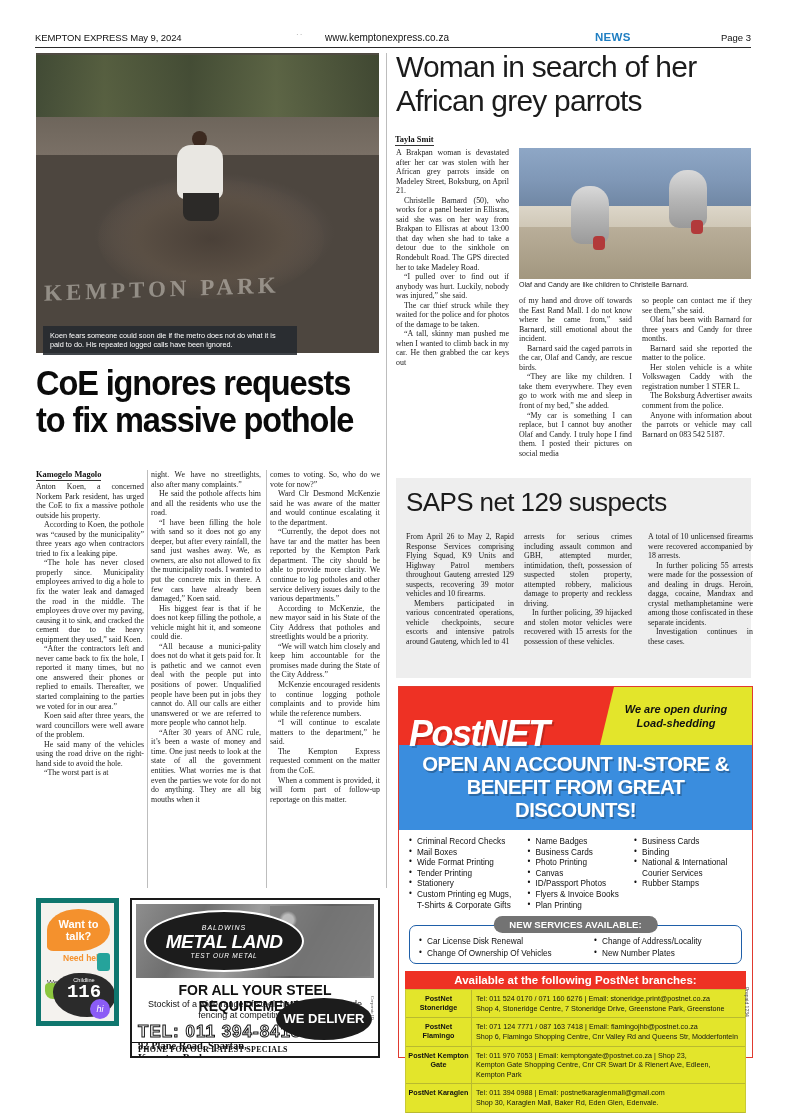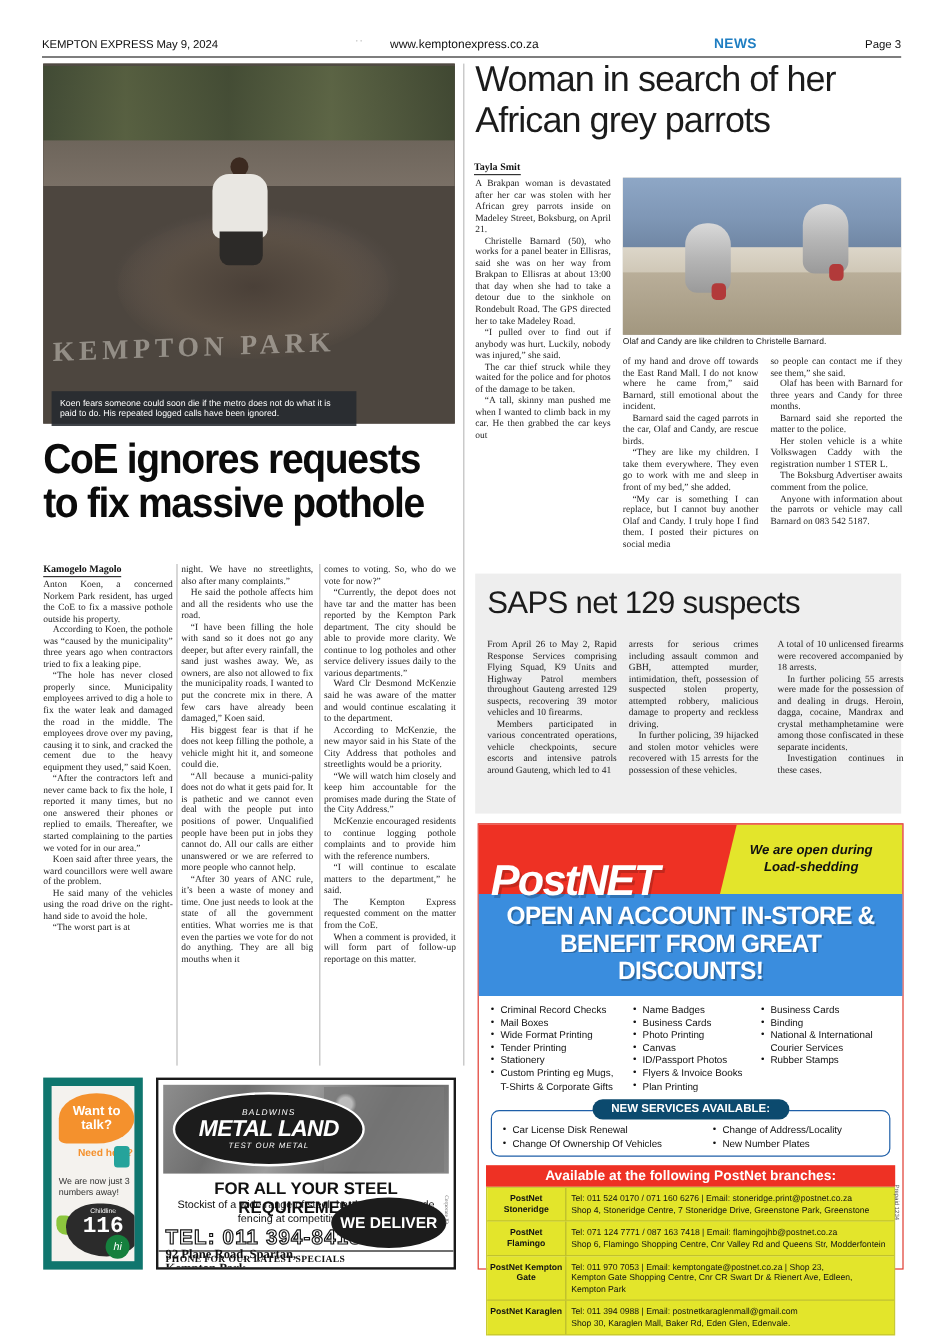--- a/index.html
+++ b/index.html
@@ -190,21 +190,21 @@
   .pn-services .c2 { width:112px; }
   .pn-services .c3 { width:120px; }
 
   .pn-new-wrap { position:relative; margin:3px 10px 0 10px; height:48px; }
   .pn-new-box {
     position:absolute; left:0; top:9px; right:0; bottom:0;
     border:1.6px solid #1f5fa8; border-radius:7px;
   }
   .pn-new-title {
     position:absolute; left:50%; top:0; transform:translateX(-50%);
-    background:#0c4a6e; color:#fff; border-radius:12px; padding:3px 16px;
+    background:#737373; color:#fff; border-radius:12px; padding:3px 16px;
     font-family:"Liberation Sans", sans-serif; font-weight:bold; font-size:9.6px;
     white-space:nowrap; z-index:2;text-align:center;
   }
   .pn-new-list {
     position:absolute; left:0; right:0; top:20px; display:flex; padding:0 10px;
     font-family:"Liberation Sans", sans-serif; font-size:8.2px; line-height:11.5px; color:#111;
   }
   .pn-new-list ul { list-style:none; margin:0; padding:0; }
   .pn-new-list li { position:relative; padding-left:8px; white-space:nowrap; }
   .pn-new-list li:before { content:"\2022"; position:absolute; left:0; top:-1px; }
@@ -227,22 +227,22 @@
     flex:1; padding:4px 4px; font-family:"Liberation Sans", sans-serif;
     font-size:7.2px; line-height:9.6px; color:#111;
   }
   .pn-credit {
     position:absolute; right:2px; bottom:40px; font-size:5px; color:#555;
     writing-mode:vertical-rl; font-family:"Liberation Sans", sans-serif;
   }
 
   
   .ad-childline {
-    position:absolute; left:36px; top:898px; width:83px; height:160px;
-    background:#f4f2ee; border:7px solid #0f766e; overflow:hidden;
+    position:absolute; left:36px; top:898px; width:83px; height:128px;
+    background:#f4f2ee; border:5px solid #0f766e; overflow:hidden;
   }
   .cl-bubble {
     position:absolute; left:6px; top:6px; width:63px; height:42px; background:#f4912d;
     border-radius:50% 50% 50% 10%;
     display:flex; align-items:center; justify-content:center; text-align:center;
     color:#fff; font-family:"Liberation Sans", sans-serif; font-weight:bold; font-size:11px; line-height:12px;
   }
   .cl-need {
     position:absolute; left:22px; top:50px; color:#f4912d;
     font-family:"Liberation Sans", sans-serif; font-weight:bold; font-size:8.5px;
@@ -257,21 +257,21 @@
     background:#8cc63e; border-radius:4px 8px 4px 8px;
   }
   .cl-blob {
     position:absolute; left:12px; bottom:4px; width:62px; height:44px; background:#2b2b2b;
     border-radius:42% 50% 45% 55%;
     color:#fff; text-align:center;
   }
   .cl-blob .lbl { font-family:"Liberation Sans", sans-serif; font-size:5.6px; margin-top:4px; }
   .cl-blob .num { font-family:Liberation Mono, monospace; font-weight:bold; font-size:19px; line-height:19px; }
   .cl-hi {
-    position:absolute; right:4px; bottom:2px; width:20px; height:20px; background:#15803d;
+    position:absolute; right:4px; bottom:2px; width:20px; height:20px; background:#8b5cf6;
     border-radius:50%; color:#fff; font-family:"Liberation Sans", sans-serif;
     font-style:italic; font-size:9px; display:flex; align-items:center; justify-content:center;
   }
 
   
   .ad-metal {
     position:absolute; left:130px; top:898px; width:250px; height:160px;
     background:#fff; border:2px solid #1a1a1a; overflow:hidden;
   }
   .ml-photo {
@@ -367,25 +367,25 @@
   <div class="col" id="lcol2">
       <p class="noind">night. We have no streetlights, also after many complaints.”</p>
       <p>He said the pothole affects him and all the residents who use the road.</p>
       <p>“I have been filling the hole with sand so it does not go any deeper, but after every rainfall, the sand just washes away. We, as owners, are also not allowed to fix the municipality roads. I wanted to put the concrete mix in there. A few cars have already been damaged,” Koen said.</p>
       <p>His biggest fear is that if he does not keep filling the pothole, a vehicle might hit it, and someone could die.</p>
       <p>“All because a munici-pality does not do what it gets paid for. It is pathetic and we cannot even deal with the people put into positions of power. Unqualified people have been put in jobs they cannot do. All our calls are either unanswered or we are referred to more people who cannot help.</p>
       <p>“After 30 years of ANC rule, it’s been a waste of money and time. One just needs to look at the state of all the government entities. What worries me is that even the parties we vote for do not do anything. They are all big mouths when it</p>
     </div>
   <div class="col" id="lcol3">
       <p class="noind">comes to voting. So, who do we vote for now?”</p>
+      <p>Ward Clr Desmond McKenzie said he was aware of the matter and would continue escalating it to the department.</p>
       <p>“Currently, the depot does not have tar and the matter has been reported by the Kempton Park department. The city should be able to provide more clarity. We continue to log potholes and other service delivery issues daily to the various departments.”</p>
-      <p>Ward Clr Desmond McKenzie said he was aware of the matter and would continue escalating it to the department.</p>
       <p>According to McKenzie, the new mayor said in his State of the City Address that potholes and streetlights would be a priority.</p>
       <p>“We will watch him closely and keep him accountable for the promises made during the State of the City Address.”</p>
-      <p>McKenzie encouraged residents to continue logging pothole complaints and to provide him with the reference numbers.</p>
+      <p>McKenzie encouraged residents to continue logging pothole complaints and to provide him while the reference numbers.</p>
       <p>“I will continue to escalate matters to the department,” he said.</p>
       <p>The Kempton Express requested comment on the matter from the CoE.</p>
       <p>When a comment is provided, it will form part of follow-up reportage on this matter.</p>
     </div>
 
   <div class="vline" style="left:147px; top:470px; height:418px;"></div>
   <div class="vline" style="left:266px; top:470px; height:418px;"></div>
   <div class="vline" style="left:386px; top:53px; height:835px;"></div>
 
   <div class="parrot-head">Woman in search of her African grey parrots</div>

